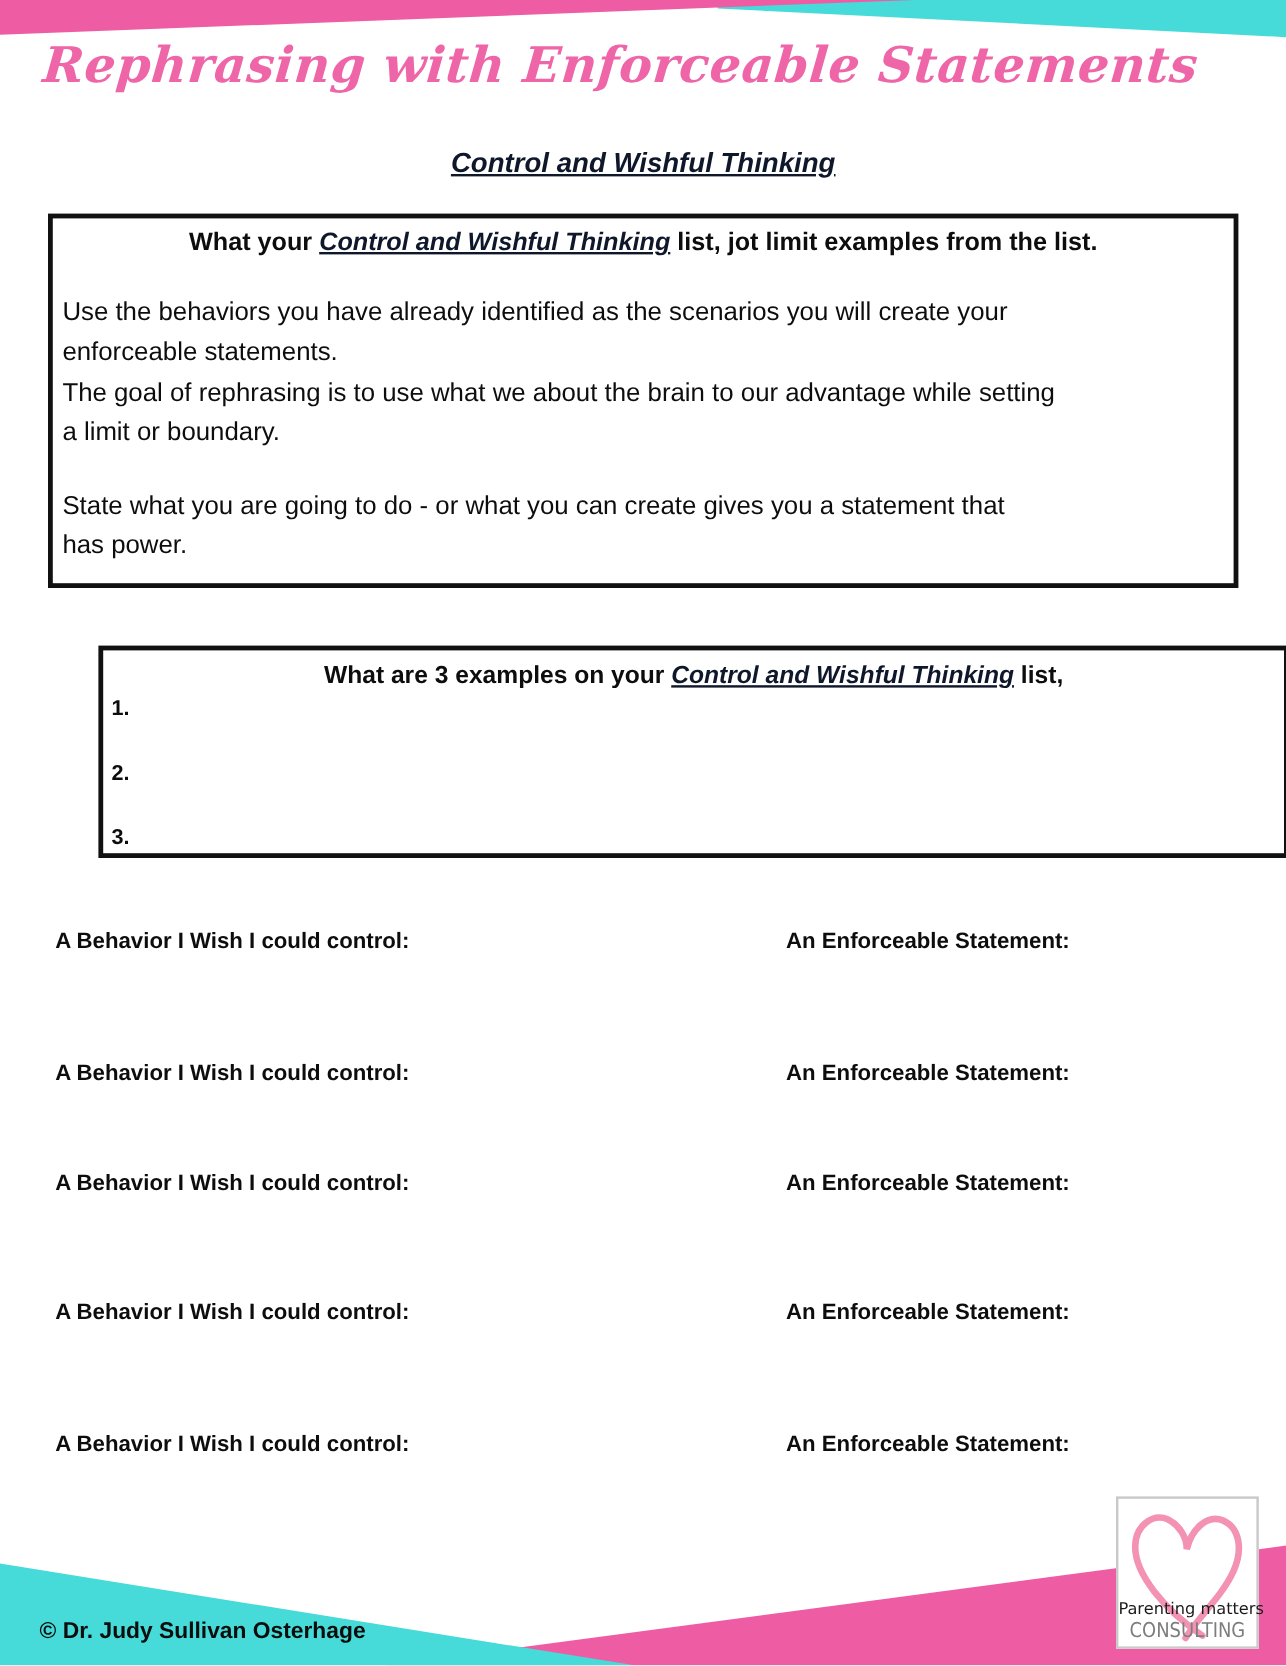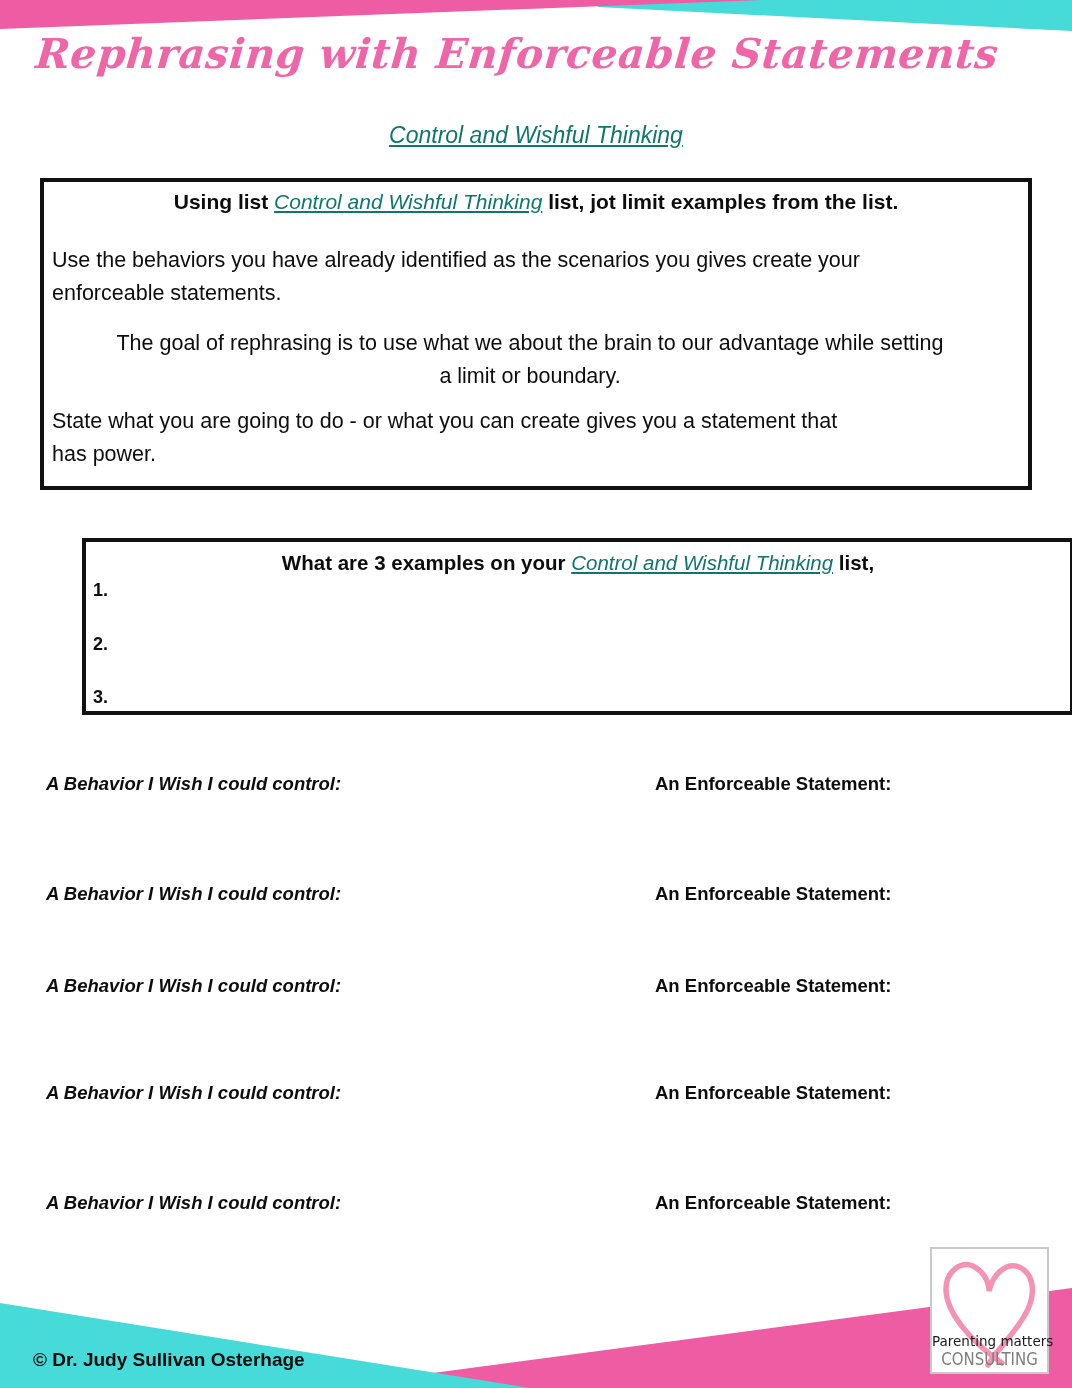--- a/index.html
+++ b/index.html
@@ -23,22 +23,22 @@
     font-size:41px;letter-spacing:0.5px;
     color:#ee66a8;
     transform:skewX(-5deg);
     white-space:nowrap;
   }
   .subtitle{
     position:absolute;left:0;top:122px;width:100%;
     text-align:center;
   }
   .pink-link{
-    color:#0f766e;
-    font-weight:normal;font-style:italic;
+    color:#0f172a;
+    font-weight:bold;font-style:italic;
     text-decoration:underline;
     cursor:pointer;
   }
   .subtitle .pink-link{font-size:23px;}
 
   .box{position:absolute;border:4px solid #111;box-sizing:border-box;background:#fff;}
   #instruction-box{left:40px;top:178px;width:992px;height:312px;}
   #examples-box{left:82px;top:538px;width:992px;height:177px;}
 
   .box-heading{
@@ -48,31 +48,31 @@
   }
   #instruction-box .box-heading{top:8px;}
   #examples-box .box-heading{top:9px;font-size:20.5px;}
 
   .para{
     position:absolute;left:8px;right:20px;
     font-size:21.5px;line-height:33px;
     white-space:pre-line;
   }
   #para-1{top:62px;}
-  #para-2{top:145px;text-align:center;}
+  #para-2{top:129px;}
   #para-3{top:223px;}
 
   .num-item{position:absolute;left:7px;font-weight:bold;font-size:18px;}
   #num-1{top:38px;}
   #num-2{top:92px;}
   #num-3{top:145px;}
 
   .behavior-row{position:absolute;left:0;width:100%;height:24px;}
   .row-label{position:absolute;font-weight:bold;font-size:18.5px;white-space:nowrap;}
-  .row-label.left{left:46px;font-style:italic;}
+  .row-label.left{left:46px;}
   .row-label.right{left:655px;}
   .r1{top:773px;} .r2{top:883px;} .r3{top:975px;} .r4{top:1082px;} .r5{top:1192px;}
 
   .copyright{
     position:absolute;left:33px;top:1349px;
     font-weight:bold;font-size:19px;
     color:#0d0d0d;z-index:6;
     white-space:nowrap;
     text-align:right;
   }
@@ -113,23 +113,23 @@
   </svg>
 
   <div class="title">Rephrasing with Enforceable Statements</div>
 
   <div class="subtitle">
     <span class="pink-link">Control and Wishful Thinking</span>
   </div>
 
   <div class="box" id="instruction-box">
     <div class="box-heading">
-      <span>Using list </span><span class="pink-link">Control and Wishful Thinking</span><span> list, jot limit examples from the list.</span>
+      <span>What your </span><span class="pink-link">Control and Wishful Thinking</span><span> list, jot limit examples from the list.</span>
     </div>
-    <div class="para" id="para-1">Use the behaviors you have already identified as the scenarios you gives create your
+    <div class="para" id="para-1">Use the behaviors you have already identified as the scenarios you will create your
 enforceable statements.</div>
     <div class="para" id="para-2">The goal of rephrasing is to use what we about the brain to our advantage while setting
 a limit or boundary.</div>
     <div class="para" id="para-3">State what you are going to do - or what you can create gives you a statement that
 has power.</div>
   </div>
 
   <div class="box" id="examples-box">
     <div class="box-heading">
       <span>What are 3 examples on your </span><span class="pink-link">Control and Wishful Thinking</span><span> list,</span>

